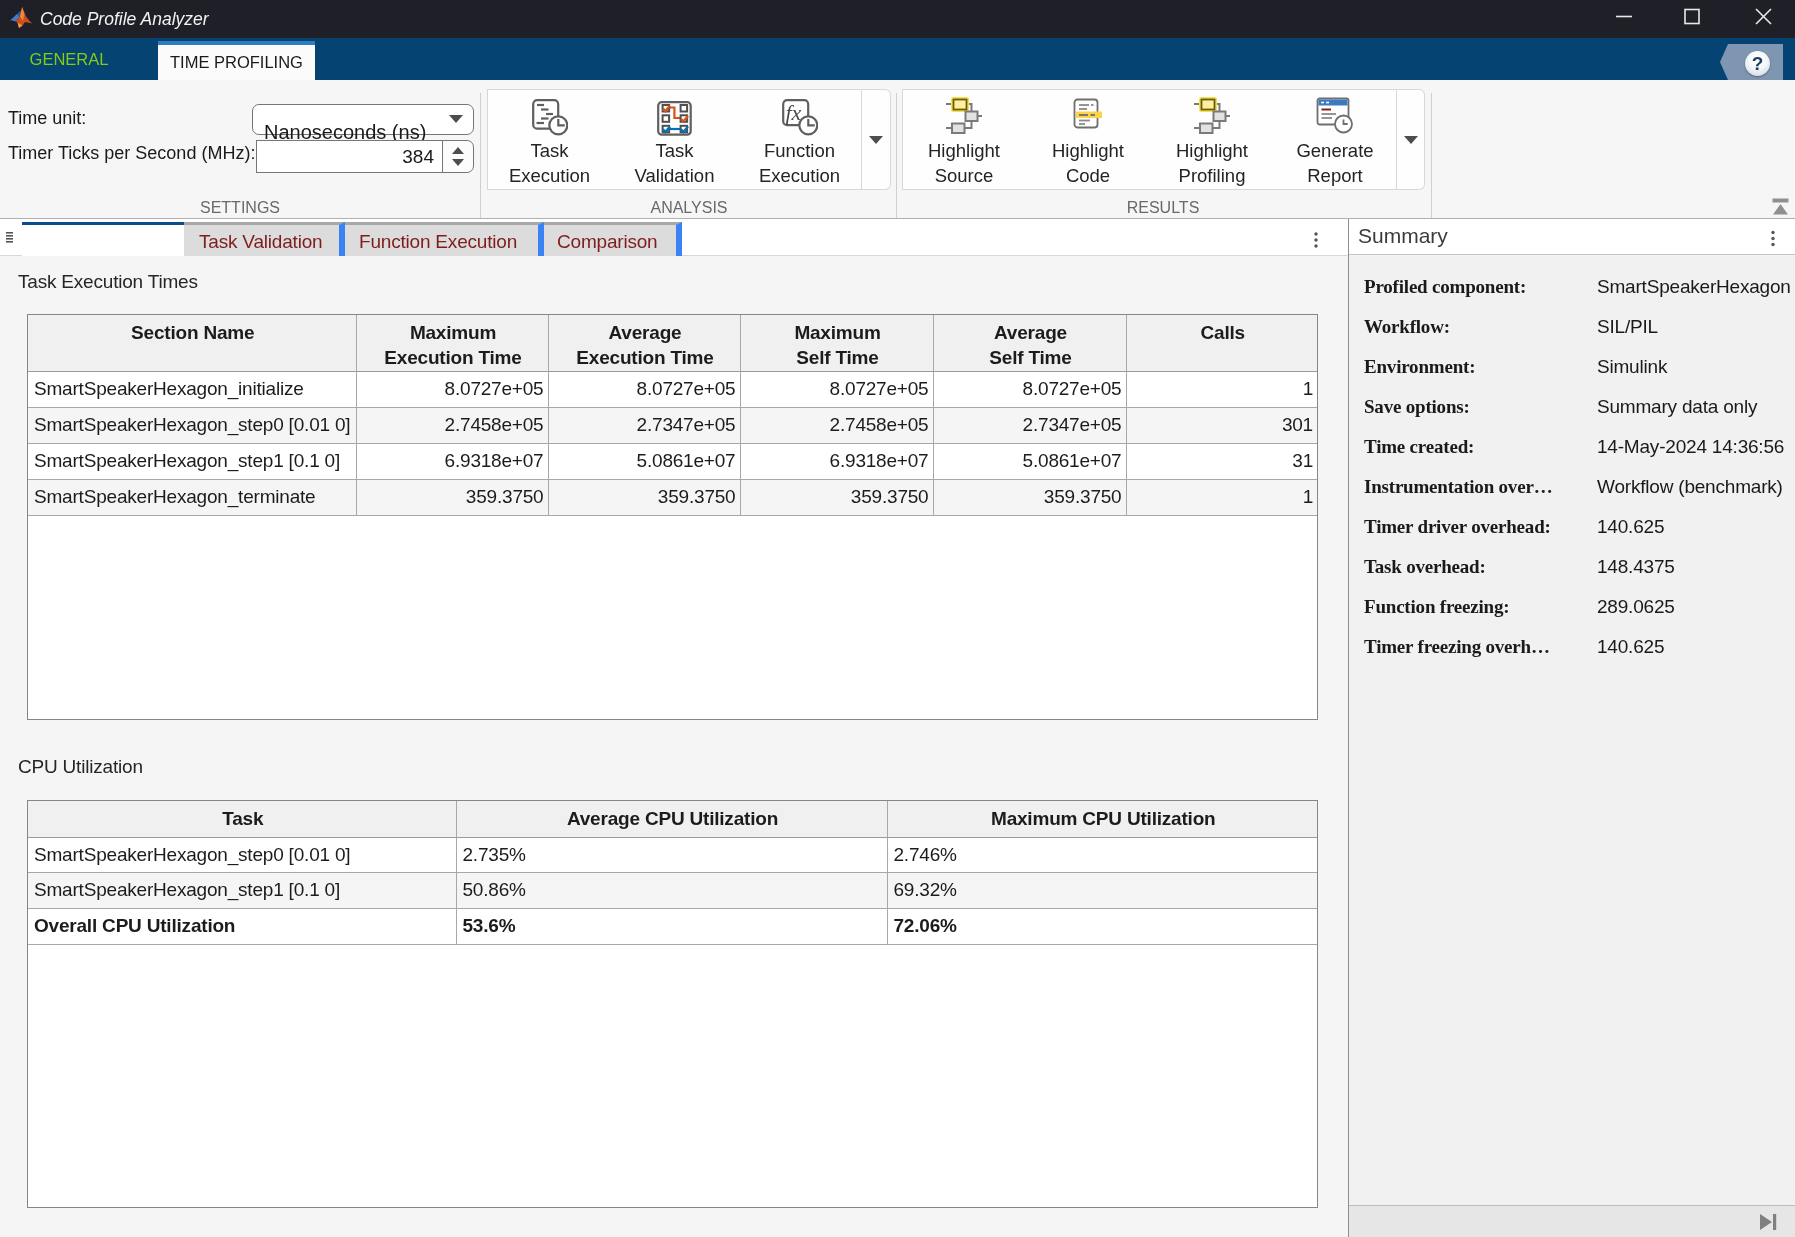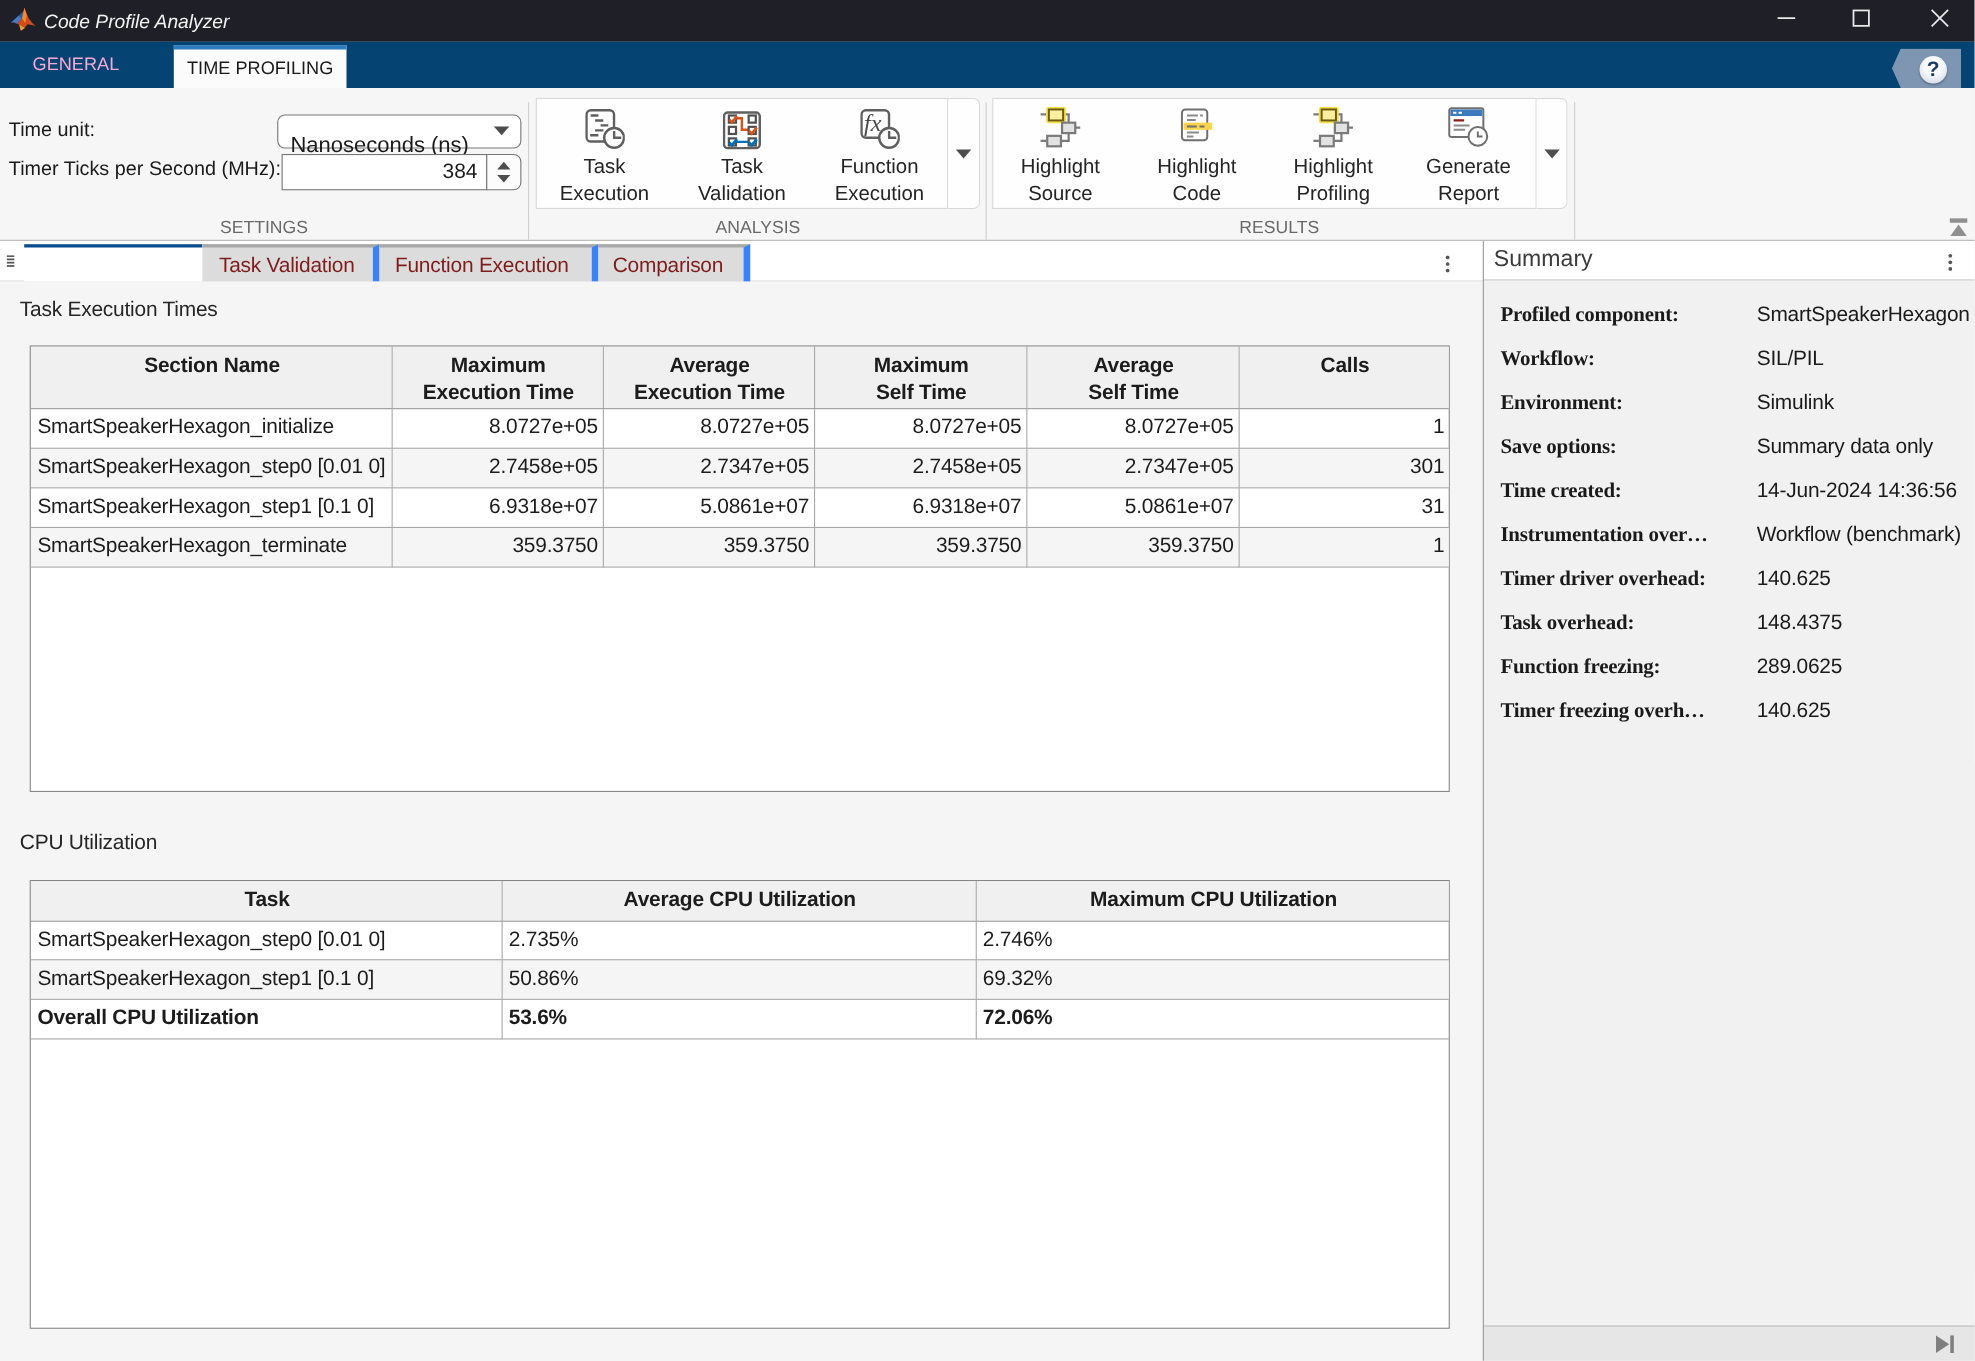--- a/index.html
+++ b/index.html
@@ -4,21 +4,21 @@
 <style>
 *{margin:0;padding:0;box-sizing:border-box}
 html,body{width:1795px;height:1237px;overflow:hidden;background:#f5f5f5;font-family:"Liberation Sans",sans-serif;}
 .abs{position:absolute}
 #app{position:absolute;left:0;top:0;width:1795px;height:1237px;}
 
 #titlebar{left:0;top:0;width:1795px;height:38px;background:#1f2027;}
 #titletext{left:40px;top:0;height:38px;line-height:38px;font-size:17.5px;color:#f2f2f2;font-style:italic;}
 
 #ribbontabs{left:0;top:38px;width:1795px;height:42px;background:#044372;}
-.rtab{height:43px;line-height:42px;font-size:16.5px;color:#f9a8d4;text-align:center;}
+.rtab{height:43px;line-height:42px;font-size:16.5px;color:#84cc16;text-align:center;}
 #seltab{left:158px;top:3px;width:157px;height:39px;background:#fbfbfb;border-top:4px solid #2e7dbe;text-align:center;line-height:34px;font-size:16.5px;color:#1a1a1a;}
 
 #toolstrip{left:0;top:80px;width:1795px;height:139px;background:#f6f6f6;border-bottom:1px solid #b1b1b1;}
 .secdiv{top:13px;width:1px;height:125px;background:#cfcfcf;}
 .seclabel{top:119px;font-size:16px;color:#696969;text-align:center;}
 .panel{top:9px;height:101px;background:#fefefe;border:1px solid #d8d8d8;}
 .arrowpanel{top:9px;height:101px;background:#fefefe;border:1px solid #d8d8d8;border-left:none;}
 .tsbtn{top:9px;height:101px;text-align:center;}
 .tsbtn .lbl{margin-top:2px;font-size:18.5px;line-height:25px;color:#242424;}
 .icwrap{height:47px;display:flex;align-items:flex-end;justify-content:center;}
@@ -370,21 +370,21 @@
           <circle cx="3" cy="8.5" r="1.7"></circle>
           <circle cx="3" cy="14.5" r="1.7"></circle>
         </g>
   </svg>
 </div>
 <div id="sumbody" class="abs">
   <div class="srow" style="top:11px;"><b>Profiled component:</b><span class="val">SmartSpeakerHexagon</span></div>
   <div class="srow" style="top:51px;"><b>Workflow:</b><span class="val">SIL/PIL</span></div>
   <div class="srow" style="top:91px;"><b>Environment:</b><span class="val">Simulink</span></div>
   <div class="srow" style="top:131px;"><b>Save options:</b><span class="val">Summary data only</span></div>
-  <div class="srow" style="top:171px;"><b>Time created:</b><span class="val">14-Jun-2024 14:36:56</span></div>
+  <div class="srow" style="top:171px;"><b>Time created:</b><span class="val">14-May-2024 14:36:56</span></div>
   <div class="srow" style="top:211px;"><b>Instrumentation over…</b><span class="val">Workflow (benchmark)</span></div>
   <div class="srow" style="top:251px;"><b>Timer driver overhead:</b><span class="val">140.625</span></div>
   <div class="srow" style="top:291px;"><b>Task overhead:</b><span class="val">148.4375</span></div>
   <div class="srow" style="top:331px;"><b>Function freezing:</b><span class="val">289.0625</span></div>
   <div class="srow" style="top:371px;"><b>Timer freezing overh…</b><span class="val">140.625</span></div>
 </div>
 <div id="sumfoot" class="abs">
   <svg class="abs" style="left:410px;top:7px" width="19" height="18" viewBox="0 0 19 18">
     <polygon points="1,1 13,9 1,17" fill="#7f7f7f"></polygon>
     <rect x="14" y="1" width="3.2" height="16" fill="#7f7f7f"></rect>

